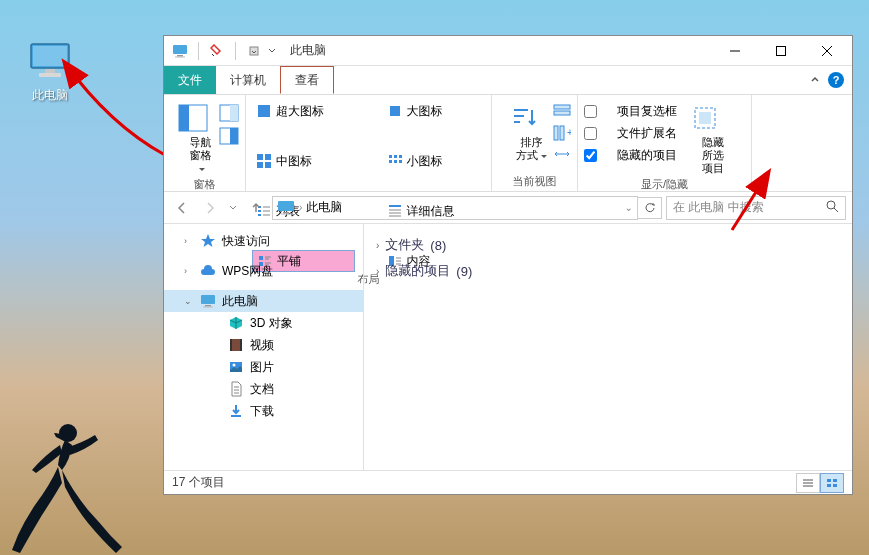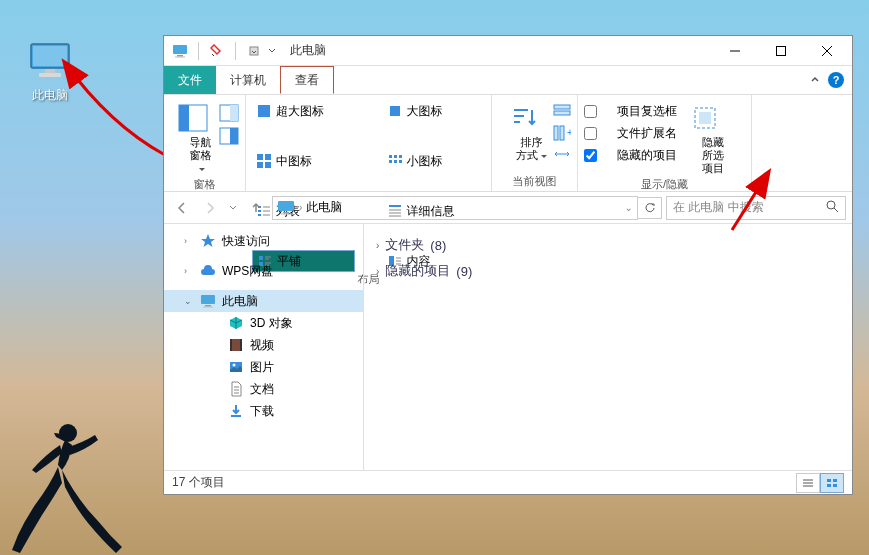--- a/index.html
+++ b/index.html
@@ -39,21 +39,21 @@
   
   .ribbon { height: 98px; border-top: 1px solid #ddd; border-bottom: 1px solid #ddd; display: flex; background: #fff; font-size: 12px; }
   .ribbon-group { border-right: 1px solid #e0e0e0; display: flex; flex-direction: column; padding: 3px 6px 0; }
   .ribbon-group .group-content { flex: 1; display: flex; align-items: flex-start; gap: 4px; padding-top: 2px; }
   .ribbon-group .group-label { text-align: center; font-size: 11px; color: #555; padding-bottom: 2px; }
   .dropdown-arrow::after { content: ""; display: inline-block; border-top: 3px solid #555; border-left: 3px solid transparent; border-right: 3px solid transparent; margin-left: 3px; vertical-align: middle; }
   .big-btn { display: flex; flex-direction: column; align-items: center; width: 56px; padding: 2px; cursor: pointer; }
   .big-btn .bicon { width: 32px; height: 32px; margin-bottom: 2px; display: flex; align-items: center; justify-content: center; }
   .big-btn .blabel { font-size: 11px; text-align: center; line-height: 13px; margin-left: 16px; }
   .small-row { display: flex; align-items: center; gap: 4px; padding: 2px 4px; cursor: pointer; height: 22px; font-size: 12px; }
-  .small-row.active { border: 1px solid #7aa7d8; background: #0f766e; }
+  .small-row.active { border: 1px solid #7aa7d8; background: #f9a8d4; }
   .small-grid { display: grid; grid-template-columns: auto auto; column-gap: 8px; row-gap: 0; gap: 28px; }
   .mini-icon { width: 16px; height: 16px; flex-shrink: 0; }
   .check-row { display: flex; align-items: center; gap: 20px; height: 22px; font-size: 12px; }
   .check-row input { width: 13px; height: 13px; }
 
   
   .address-bar { height: 32px; border-bottom: 1px solid #e0e0e0; display: flex; align-items: center; padding: 0 6px; gap: 4px; }
   .nav-btn { width: 24px; height: 24px; display: flex; align-items: center; justify-content: center; color: #888; cursor: pointer; }
   .crumb-box { flex: 1; border: 1px solid #ccc; height: 24px; display: flex; align-items: center; padding: 0 4px; font-size: 12px; gap: 4px; }
   .crumb-box .pc-ico { width: 18px; height: 16px; }

